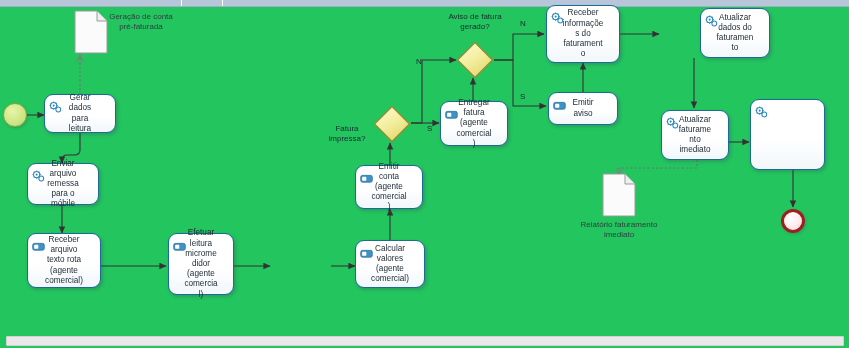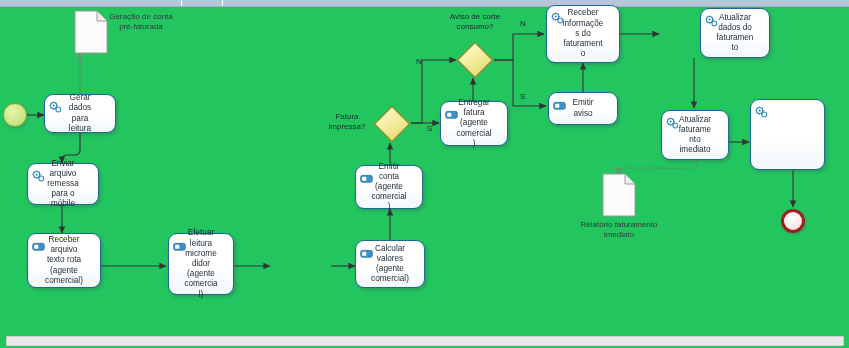--- a/index.html
+++ b/index.html
@@ -207,28 +207,28 @@
       <defs>
         <linearGradient id="gwg1" x1="0" y1="0" x2="0.6" y2="1">
           <stop offset="0%" stop-color="#fdfbd6"></stop>
           <stop offset="55%" stop-color="#f4eea0"></stop>
           <stop offset="100%" stop-color="#e4da72"></stop>
         </linearGradient>
       </defs>
       <path d="M19,1.5 L36.5,19 L19,36.5 L1.5,19 Z" fill="url(#gwg1)" stroke="#8f8f32" stroke-width="1.4"></path>
     </svg>
   </div>
-  <div class="gw-label" style="left:323px; top:112px; width:48px;">Fatura impressa?</div>
+  <div class="gw-label" style="left:323px; top:124px; width:48px;">Fatura impressa?</div>
 
   <div class="gateway" style="left:456px; top:41px; width:38px; height:38px;">
     <svg width="38" height="38" viewBox="0 0 38 38">
       <path d="M19,1.5 L36.5,19 L19,36.5 L1.5,19 Z" fill="url(#gwg1)" stroke="#8f8f32" stroke-width="1.4"></path>
     </svg>
   </div>
-  <div class="gw-label" style="left:435px; top:12px; width:80px;">Aviso de corte consumo?</div>
+  <div class="gw-label" style="left:435px; top:12px; width:80px;">Aviso de fatura gerado?</div>
 
   <div class="flow-label" style="left:416px; top:57px;">N</div>
   <div class="flow-label" style="left:427px; top:124px;">S</div>
   <div class="flow-label" style="left:520px; top:19px;">N</div>
   <div class="flow-label" style="left:520px; top:92px;">S</div>
 
   <div class="task" style="left:44px; top:94px; width:72px; height:39px;">
     <span class="ticon">
       <svg width="13" height="12" viewBox="0 0 14 13">
         <circle cx="5" cy="5" r="3.4" fill="none" stroke="#2e88bd" stroke-width="1.2"></circle>

